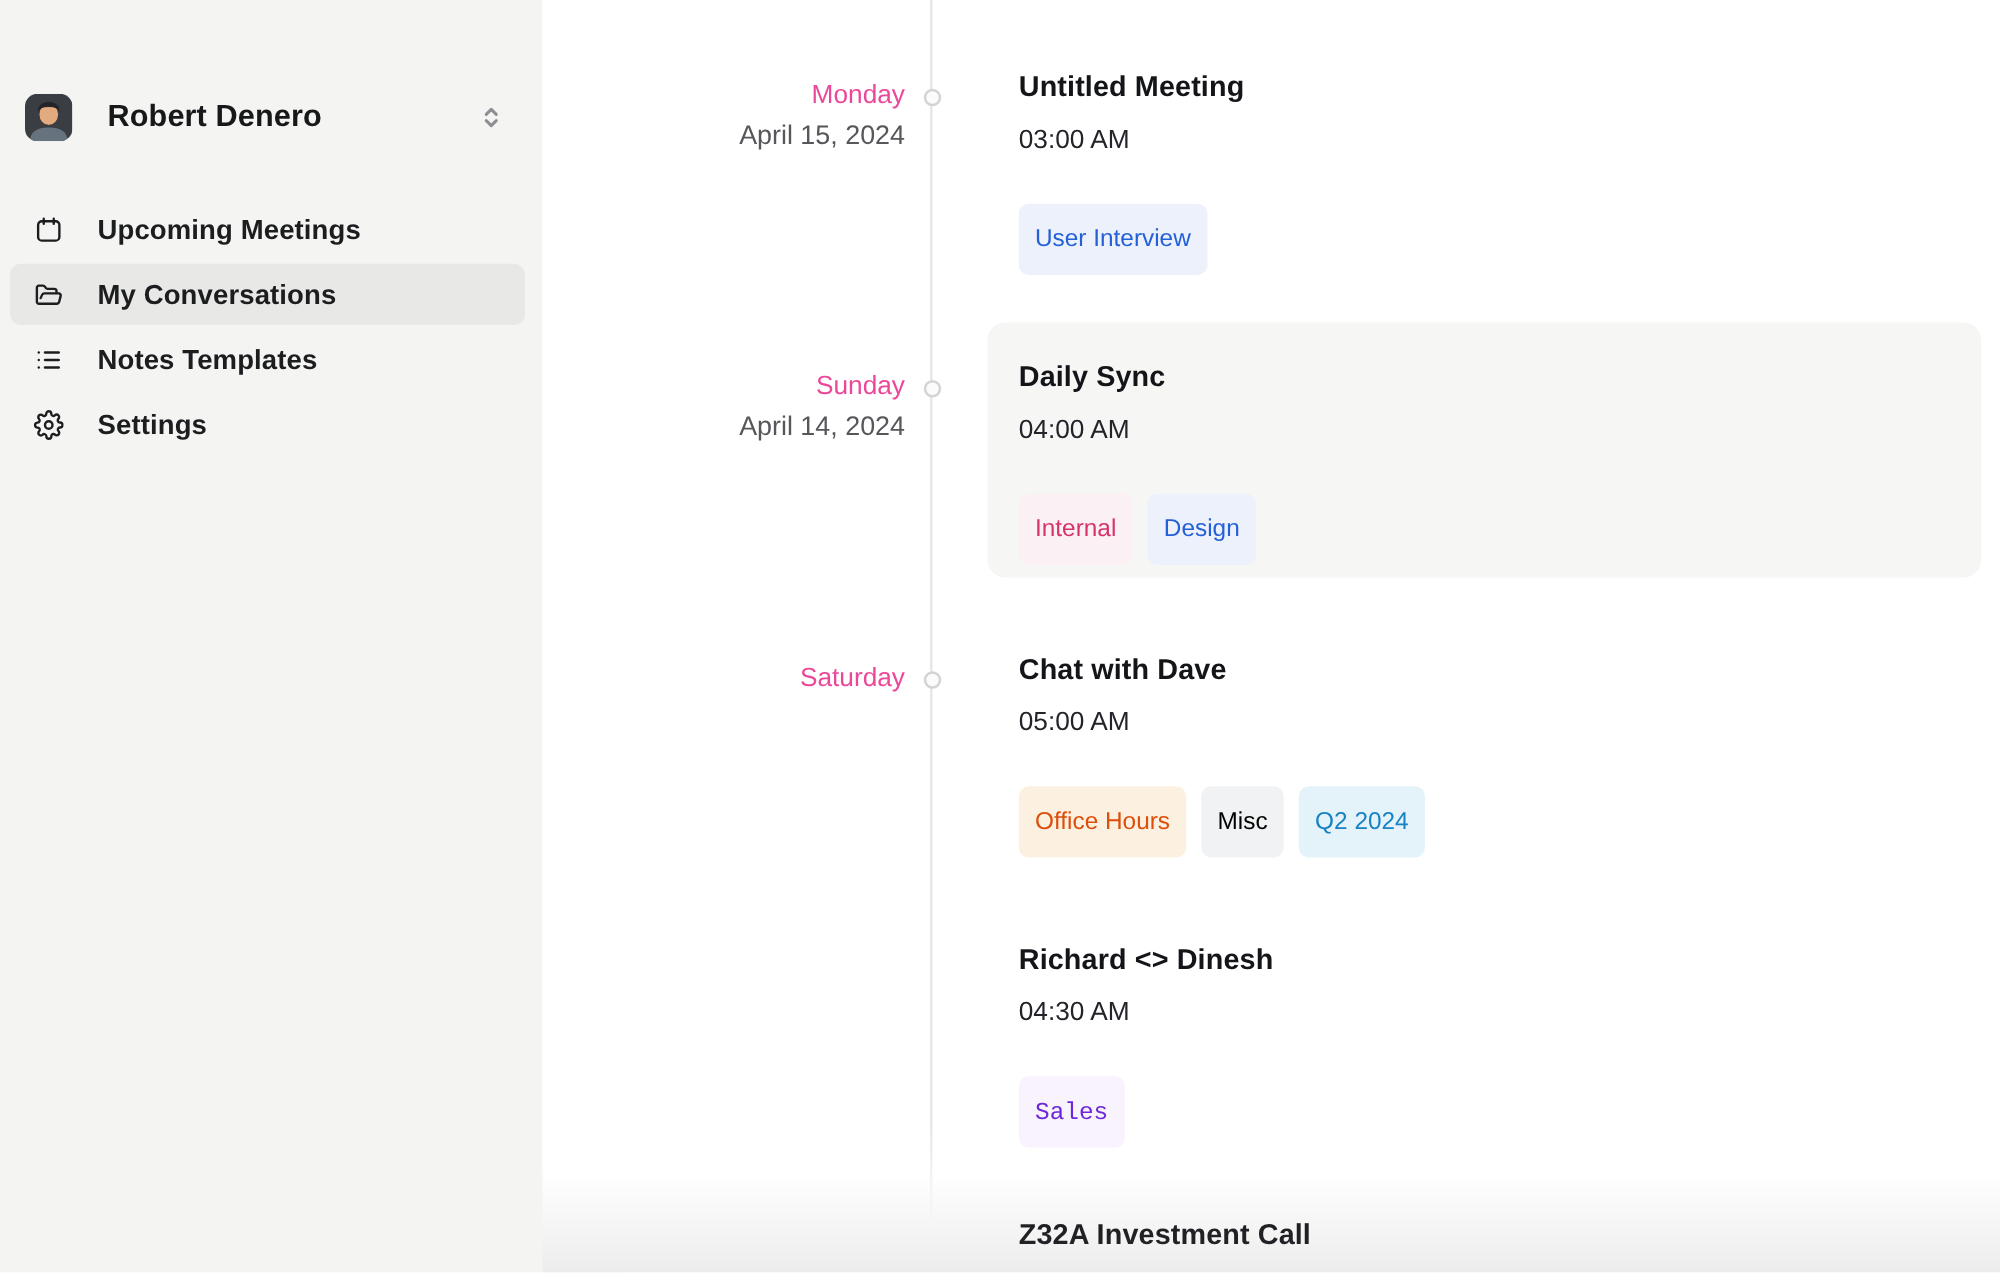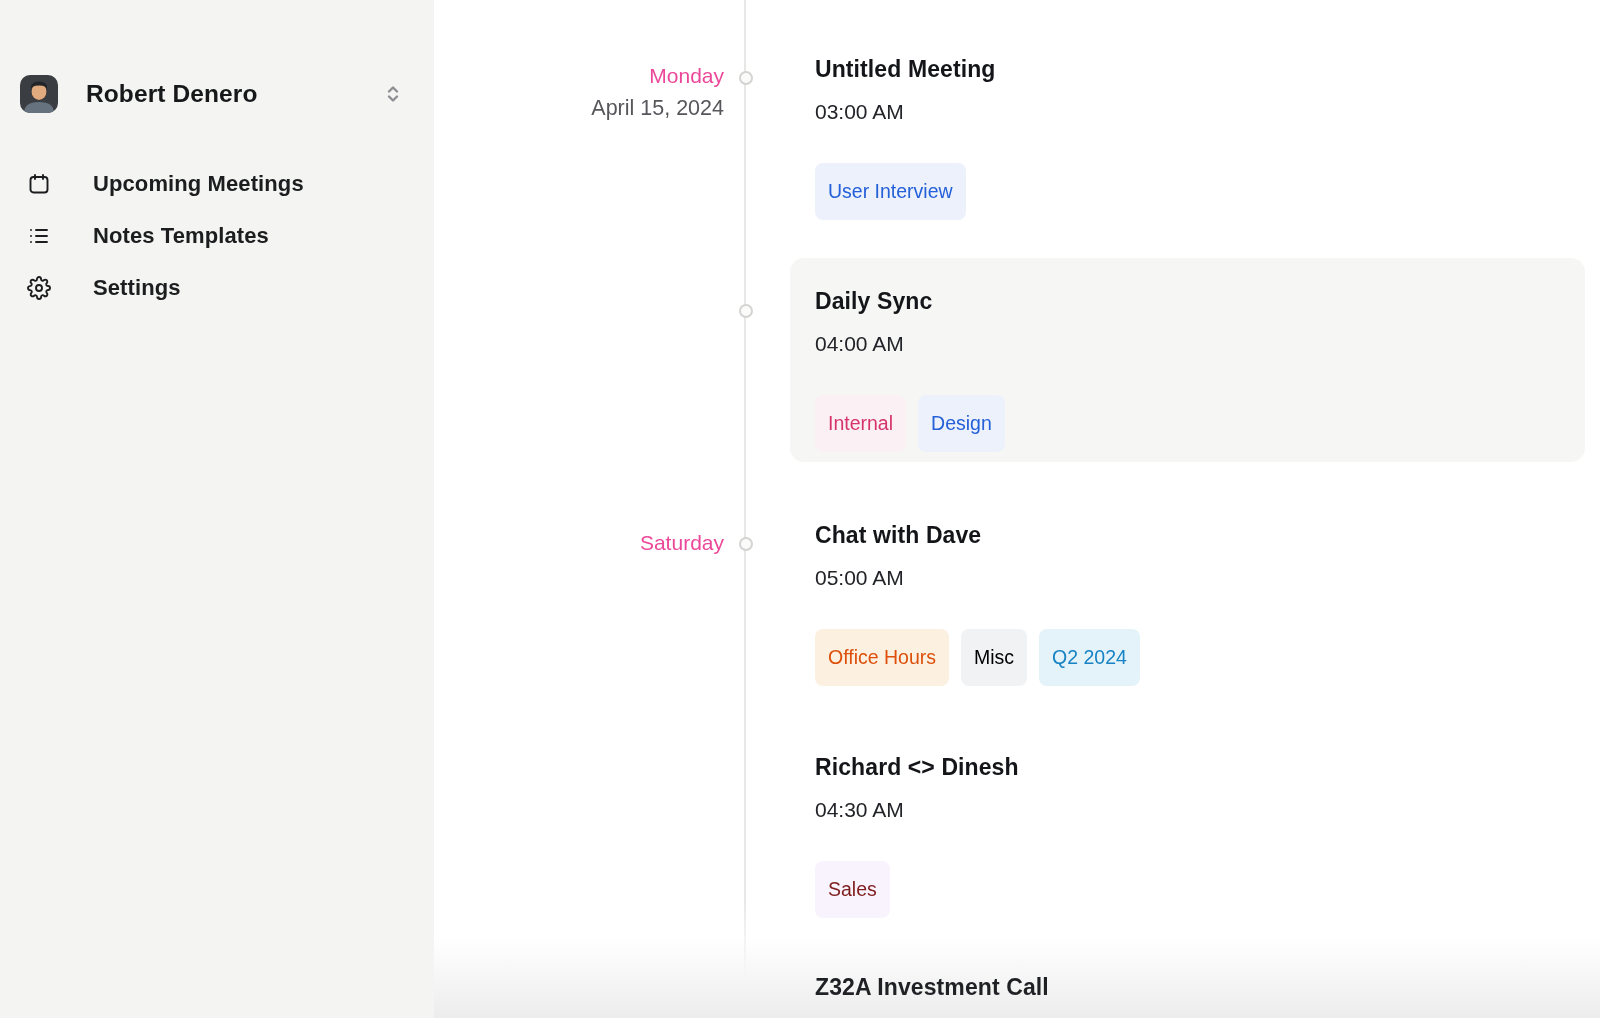--- a/index.html
+++ b/index.html
@@ -33,21 +33,21 @@
 
   .nav{position:absolute;left:8px;top:159px;width:412px;}
   .nav-item{
     height:49px;margin-bottom:3px;border-radius:9px;
     display:flex;align-items:center;cursor:pointer;
   }
   .nav-item.selected{background:#e8e8e6;}
   .nav-icon{width:24px;height:24px;margin-left:19px;flex:0 0 24px;color:#1c1d1f;}
   .nav-icon svg{display:block;width:24px;height:24px;}
   .nav-label{
-    margin-left:42px;font-size:22px;font-weight:600;color:#1c1d1f;
+    margin-left:27px;font-size:22px;font-weight:600;color:#1c1d1f;
     letter-spacing:.1px;white-space:nowrap;
   }
 
   
   .main{position:absolute;left:434px;top:0;right:0;bottom:0;background:#ffffff;}
 
   .tl-line{
     position:absolute;left:310px;top:0;width:2px;height:977px;
     background:linear-gradient(to bottom,#e7e7e6 0%,#e7e7e6 92%,rgba(231,231,230,0) 100%);
   }
@@ -77,21 +77,21 @@
   .meeting .tags{margin-top:38px;display:flex;gap:12px;}
   .tag{
     display:inline-flex;align-items:center;height:37px;padding:10px 13px;
     border-radius:8px;font-size:19.5px;white-space:nowrap;cursor:pointer;
   }
   .tag-blue  {color:#2460d8;background:#edf1fb;}
   .tag-pink  {color:#d6336c;background:#fbf0f4;}
   .tag-orange{color:#dd4f0b;background:#fcf1e1;}
   .tag-gray  {color:#000000;background:#f1f2f3;}
   .tag-cyan  {color:#1783c4;background:#e4f3fa;}
-  .tag-purple{color:#7f1d1d;background:#f8f3fd;}
+  .tag-purple{color:#6d28d9;background:#f8f3fd;font-family:Liberation Mono, monospace;}
 
   .bottom-fade{
     position:absolute;left:0;right:0;bottom:0;height:80px;pointer-events:none;
     background:linear-gradient(to bottom,rgba(140,140,140,0) 0%,rgba(140,140,140,0.16) 100%);
   }
 </style>
 </head>
 <body>
 
 <div class="app">
@@ -124,20 +124,28 @@
         <span class="nav-icon">
           <svg viewBox="0 0 24 24" fill="none" stroke="currentColor" stroke-width="1.9" stroke-linecap="round" stroke-linejoin="round">
             <rect x="3.5" y="5" width="17" height="15.5" rx="3"></rect>
             <path d="M8 3v4"></path>
               <path d="M16 3v4"></path>
           </svg>
         </span>
         <span class="nav-label">Upcoming Meetings</span>
       </div>
 
+      <div class="nav-item selected">
+        <span class="nav-icon">
+          <svg viewBox="0 0 24 24" fill="none" stroke="currentColor" stroke-width="1.9" stroke-linecap="round" stroke-linejoin="round">
+            <path d="m5.5 14.5 1.2-2.6A2 2 0 0 1 8.5 10.7H20a1.6 1.6 0 0 1 1.55 2l-1.3 5a1.8 1.8 0 0 1-1.75 1.3H4.2A1.7 1.7 0 0 1 2.5 17.3V6.2a1.7 1.7 0 0 1 1.7-1.7h3.3a1.7 1.7 0 0 1 1.4.76l.7 1.03a1.7 1.7 0 0 0 1.4.76h5.5a1.7 1.7 0 0 1 1.7 1.7v1.95"></path>
+          </svg>
+        </span>
+        <span class="nav-label">My Conversations</span>
+      </div>
 
       <div class="nav-item">
         <span class="nav-icon">
           <svg viewBox="0 0 24 24" fill="none" stroke="currentColor" stroke-width="1.9" stroke-linecap="round" stroke-linejoin="round">
             <path d="M9 6h11"></path>
               <path d="M9 12h11"></path>
               <path d="M9 18h11"></path>
             <path d="M4 6h.01"></path>
               <path d="M4 12h.01"></path>
               <path d="M4 18h.01"></path>
@@ -164,20 +172,24 @@
     <div class="tl-line"></div>
 
     <div class="tl-dot" style="top:71px"></div>
     <div class="tl-dot" style="top:304px"></div>
     <div class="tl-dot" style="top:537px"></div>
 
     <div class="date-block" style="top:59px">
       <div class="date-weekday">Monday</div>
       <div class="date-date">April 15, 2024</div>
     </div>
+    <div class="date-block" style="top:292px">
+      <div class="date-weekday">Sunday</div>
+      <div class="date-date">April 14, 2024</div>
+    </div>
     <div class="date-block" style="top:526px">
       <div class="date-weekday">Saturday</div>
     </div>
 
     <div class="hover-card"></div>
 
     <div class="meeting" style="top:55px">
       <h2>Untitled Meeting</h2>
       <div class="time">03:00 AM</div>
       <div class="tags">

